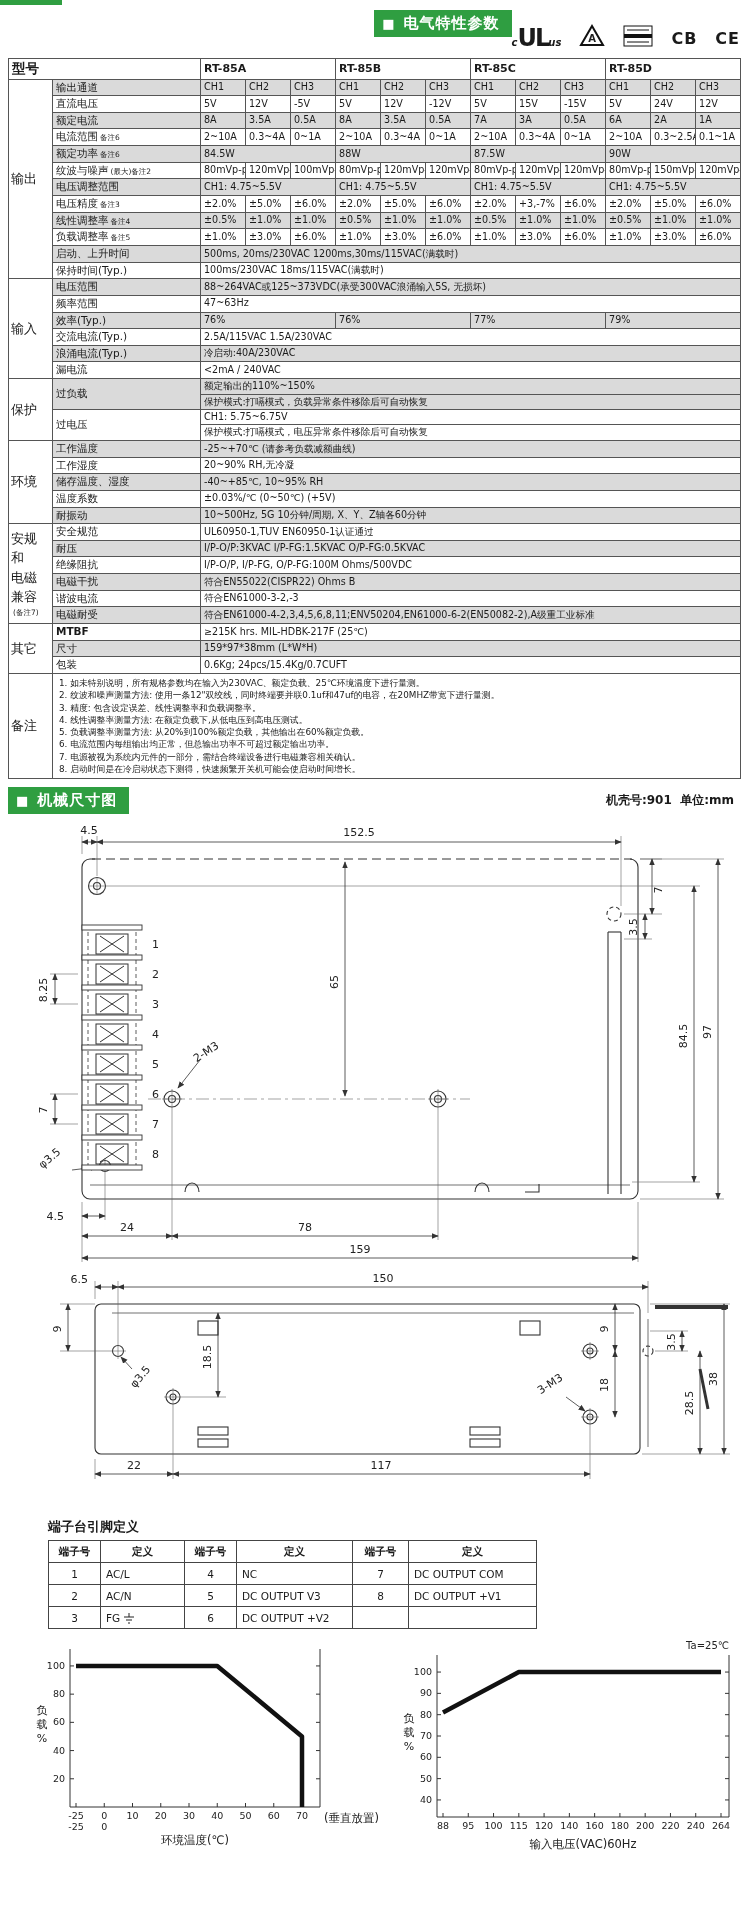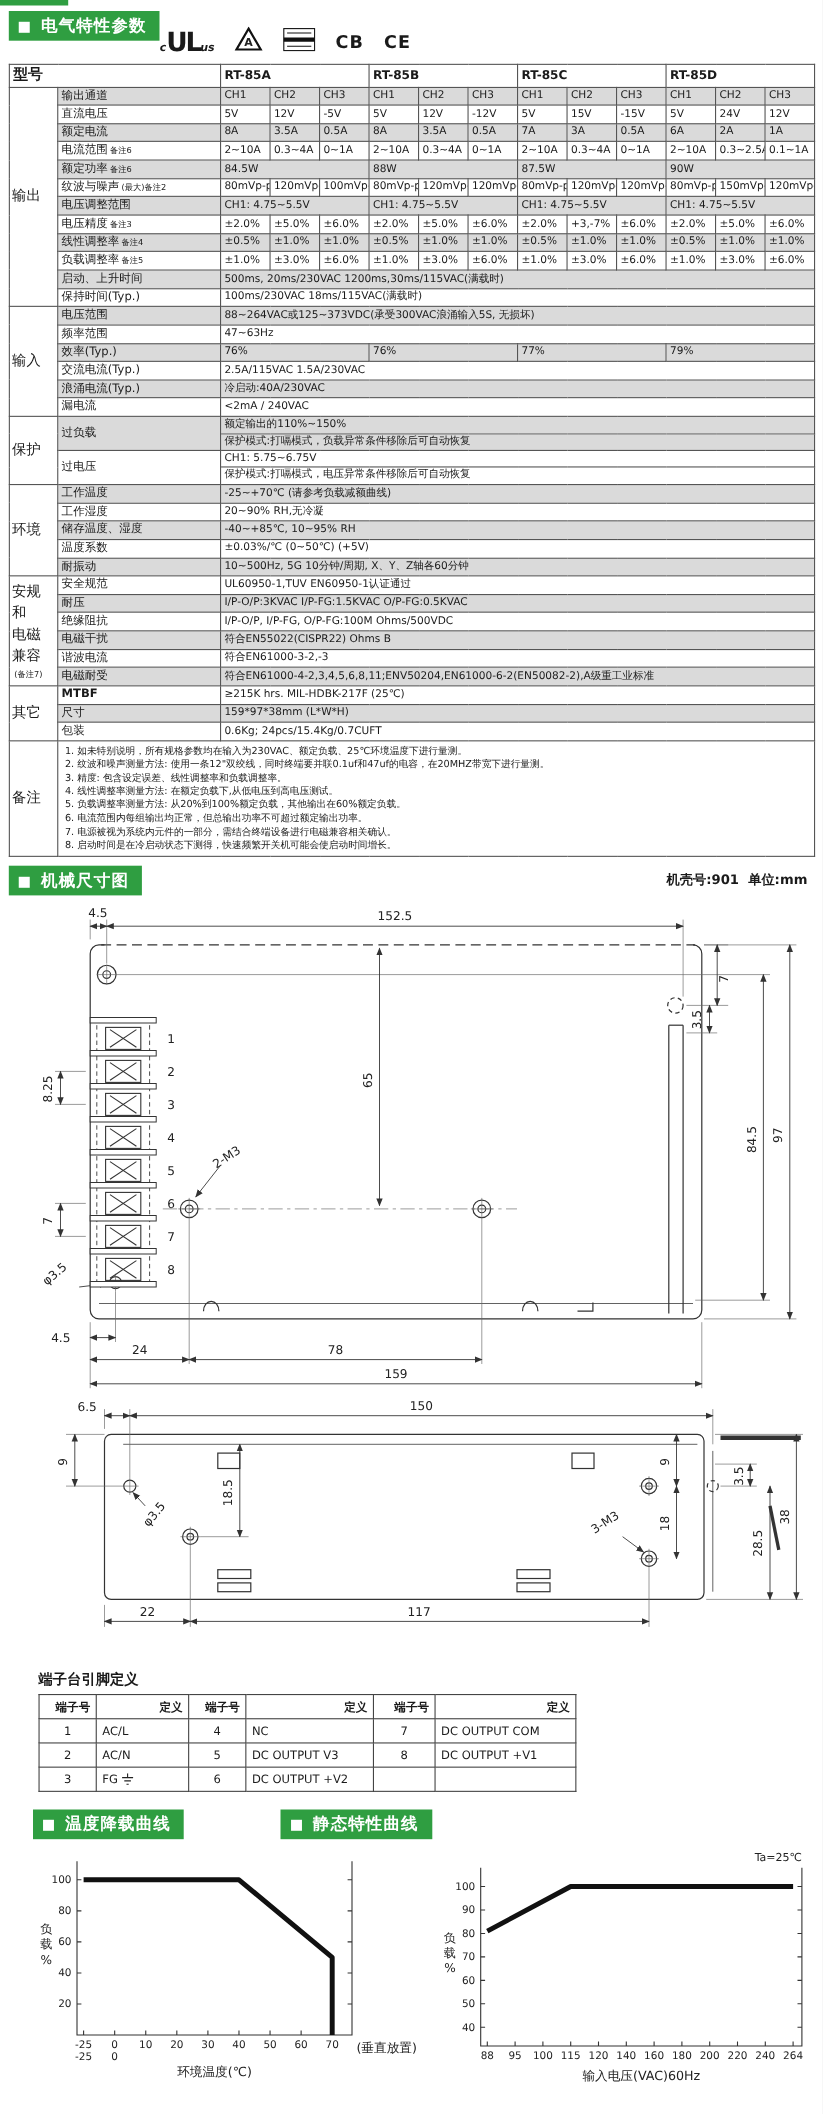--- a/index.html
+++ b/index.html
@@ -1,19 +1,19 @@
 <!DOCTYPE html>
 <html><head>
 <meta charset="utf-8">
 <style>
   html,body{margin:0;padding:0;background:#e8e8e8}
   #page{width:748px;height:1922px;position:relative;background:#fff;overflow:hidden;
         font-family:"DejaVu Sans","Liberation Sans",sans-serif;color:#1a1a1a}
   .sliver{position:absolute;top:0;left:0;width:62px;height:5px;background:#2f9e41}
-  .topflex{display:flex;justify-content:flex-start;align-items:flex-start;padding:10px 4px 0 8px}
+  .topflex{display:flex;justify-content:flex-end;align-items:flex-start;padding:10px 4px 0 8px}
   .ghead{display:inline-block;background:#2f9e41;color:#fff;font-weight:bold;font-size:15px;
          padding:4px 12px 4px 8px;letter-spacing:1px;white-space:nowrap}
   .ghead .sq{font-size:13px;margin-right:8px}
   .certs{display:flex;align-items:center;gap:18px;margin-top:14px;margin-right:4px}
   .certs .ul{font-style:italic;font-size:10px;font-weight:bold}
   .certs .ul b{font-size:24px;font-style:normal;letter-spacing:-2px}
   .certs .bigmark{font-size:16px;font-weight:bold;letter-spacing:1px}
   
   table.spec{border-collapse:collapse;table-layout:fixed;width:668px;margin:6px 0 0 8px;
              border:1.5px solid #333;font-size:10.5px}
@@ -29,26 +29,26 @@
   
   svg.mech{display:block}
   svg text{font-family:"DejaVu Sans","Liberation Sans",sans-serif;fill:#222}
   .dimtx{font-size:11px}
   .thin{stroke:#666;stroke-width:.6}
   .med{stroke:#333;stroke-width:1.1;fill:none}
   .dim{stroke:#333;stroke-width:.8}
   .h2flex{display:flex;justify-content:space-between;align-items:center;margin:8px 8px 0 8px}
   .caseinfo{font-size:12px;font-weight:bold;margin-right:6px}
   
-  .pinwrap{margin:14px 0 0 35px}
+  .pinwrap{margin:14px 0 0 48px}
   .pintitle{font-size:13px;font-weight:bold;margin-bottom:4px}
   table.pin{border-collapse:collapse;border:1.5px solid #333;font-size:10.5px}
   .pin td{border:1px solid #444;padding:2px 5px;height:17px}
   .pin td.c{text-align:center}
-  .pin tr.hd td{text-align:right;font-weight:bold}
+  .pin tr.hd td{text-align:center;font-weight:bold}
   .gnd{vertical-align:-2px;margin-left:3px}
   
   .chhead{display:flex;gap:88px;margin:16px 0 0 30px}
   .chrow{display:flex;margin-top:6px}
 </style>
 </head>
 <body>
 
 <div id="page">
   <div class="sliver"></div>
@@ -636,24 +636,20 @@
               </svg></td>
             <td class="c">6</td>
             <td>DC OUTPUT +V2</td>
             <td class="c"></td>
             <td></td>
           </tr>
         </tbody>
     </table>
   </div>
 
-  <div class="chhead">
-    <div class="ghead"><span class="sq">■</span><span>温度降载曲线</span></div>
-    <div class="ghead"><span class="sq">■</span><span>静态特性曲线</span></div>
-  </div>
 
   <div class="chrow">
     <svg width="365" height="222" style="margin-left:20px">
         <path d="M50,14L50,172L300,172L300,14" fill="none" stroke="#333" stroke-width="1"></path>
         <line x1="50" y1="143.78571428571428" x2="54" y2="143.78571428571428" stroke="#333"></line>
         <line x1="296" y1="143.78571428571428" x2="300" y2="143.78571428571428" stroke="#333"></line>
         <text x="45" y="146.78571428571428" text-anchor="end" font-size="9.5">20</text>
         <line x1="50" y1="115.57142857142857" x2="54" y2="115.57142857142857" stroke="#333"></line>
         <line x1="296" y1="115.57142857142857" x2="300" y2="115.57142857142857" stroke="#333"></line>
         <text x="45" y="118.57142857142857" text-anchor="end" font-size="9.5">40</text>

